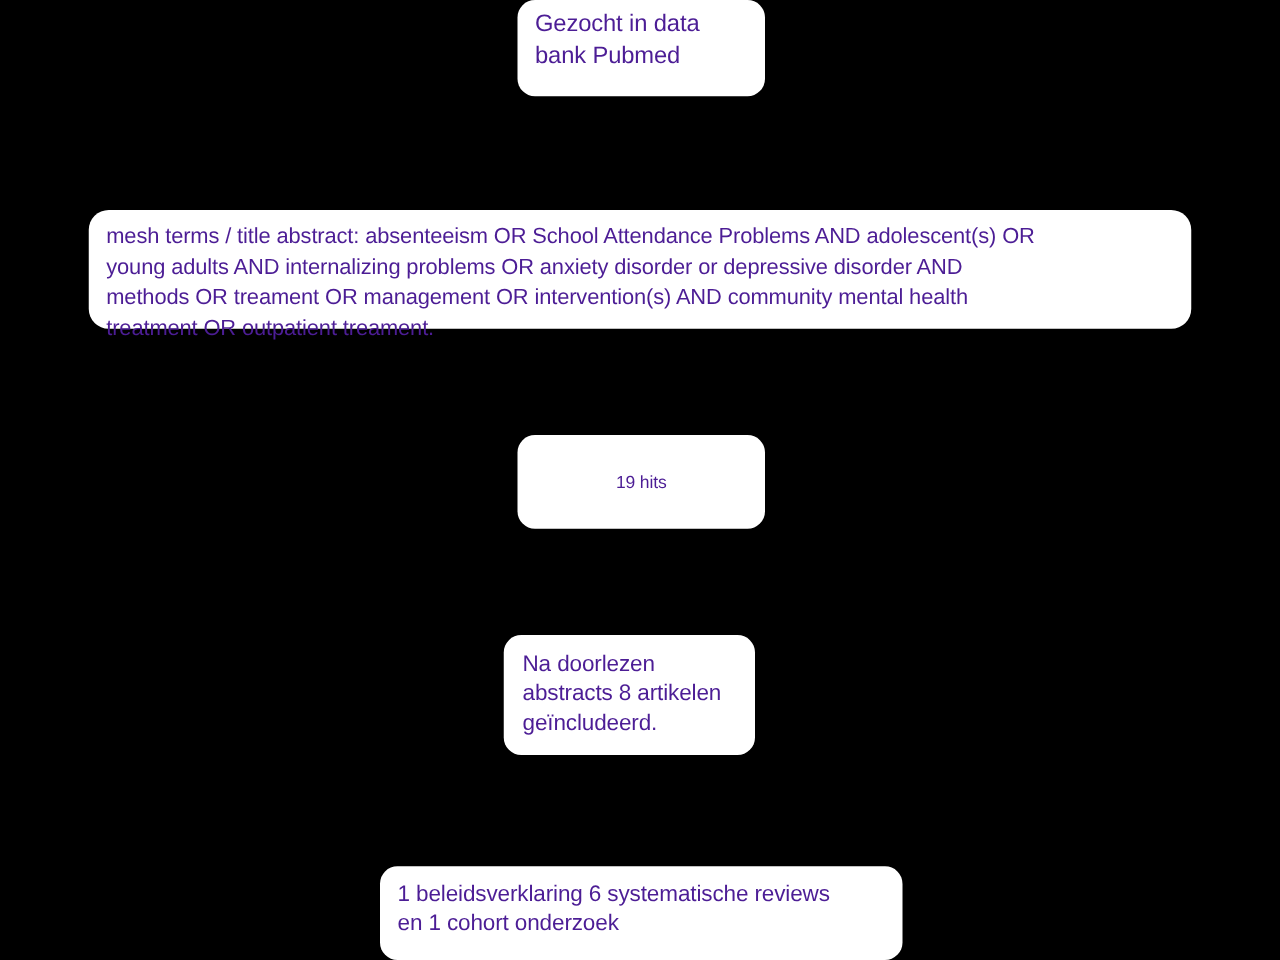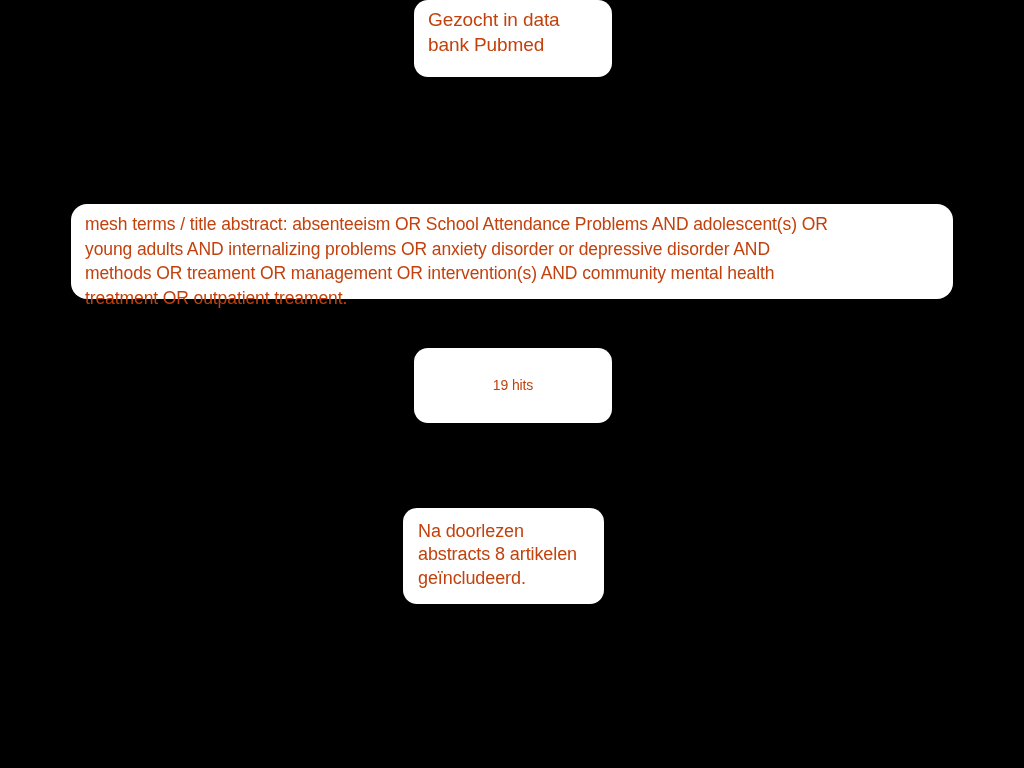--- a/index.html
+++ b/index.html
@@ -17,21 +17,21 @@
   #canvas {
     position: relative;
     width: 1024px;
     height: 768px;
     background: #000000;
   }
   .node {
     position: absolute;
     box-sizing: border-box;
     background: #ffffff;
-    color: #c2410c;
+    color: #4c1d95;
     border-radius: 14px;
     padding: 9px 12px 9px 14px;
     line-height: 1.30;
     white-space: pre-line;
     letter-spacing: -0.1px;
     -webkit-font-smoothing: antialiased;
   }
   .node.center {
     display: flex;
     align-items: center;
@@ -54,21 +54,20 @@
   
   #node-search-query {
     left: 71px;
     top: 168px;
     width: 882px;
     height: 95px;
     font-size: 17.5px;
     line-height: 1.40;
     border-radius: 16px;
     padding: 8px 14px 8px 14px;
-    margin-top: 36px;
   }
 
   
   #node-hits {
     left: 414px;
     top: 348px;
     width: 198px;
     height: 75px;
     font-size: 14px;
     border-radius: 14px;
@@ -110,14 +109,16 @@
 young adults AND internalizing problems OR anxiety disorder or depressive disorder AND
 methods OR treament OR management OR intervention(s) AND community mental health
 treatment OR outpatient treament.</div>
 
   <div class="node center" id="node-hits">19 hits</div>
 
   <div class="node" id="node-screening">Na doorlezen
 abstracts 8 artikelen
 geïncludeerd.</div>
 
+  <div class="node" id="node-results">1 beleidsverklaring 6 systematische reviews
+en 1 cohort onderzoek</div>
 
 </div>
 
 </body></html>

